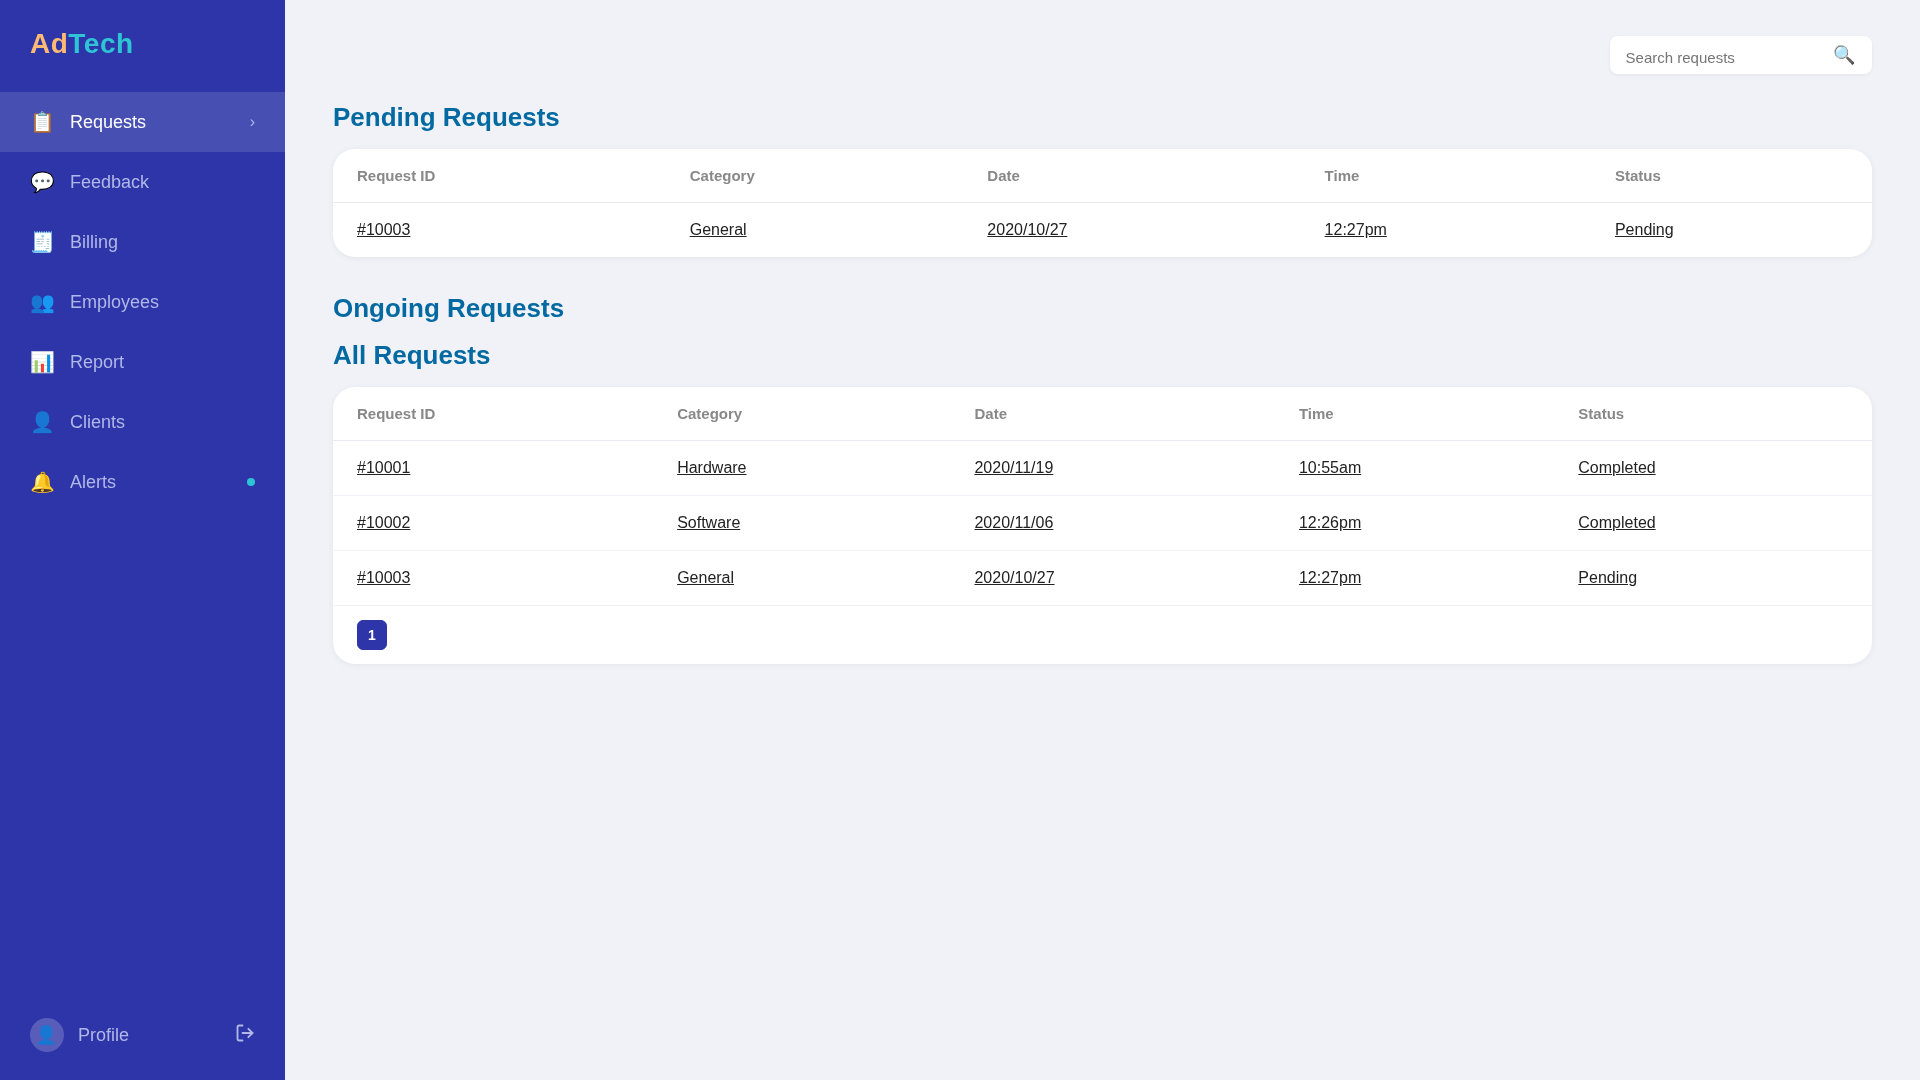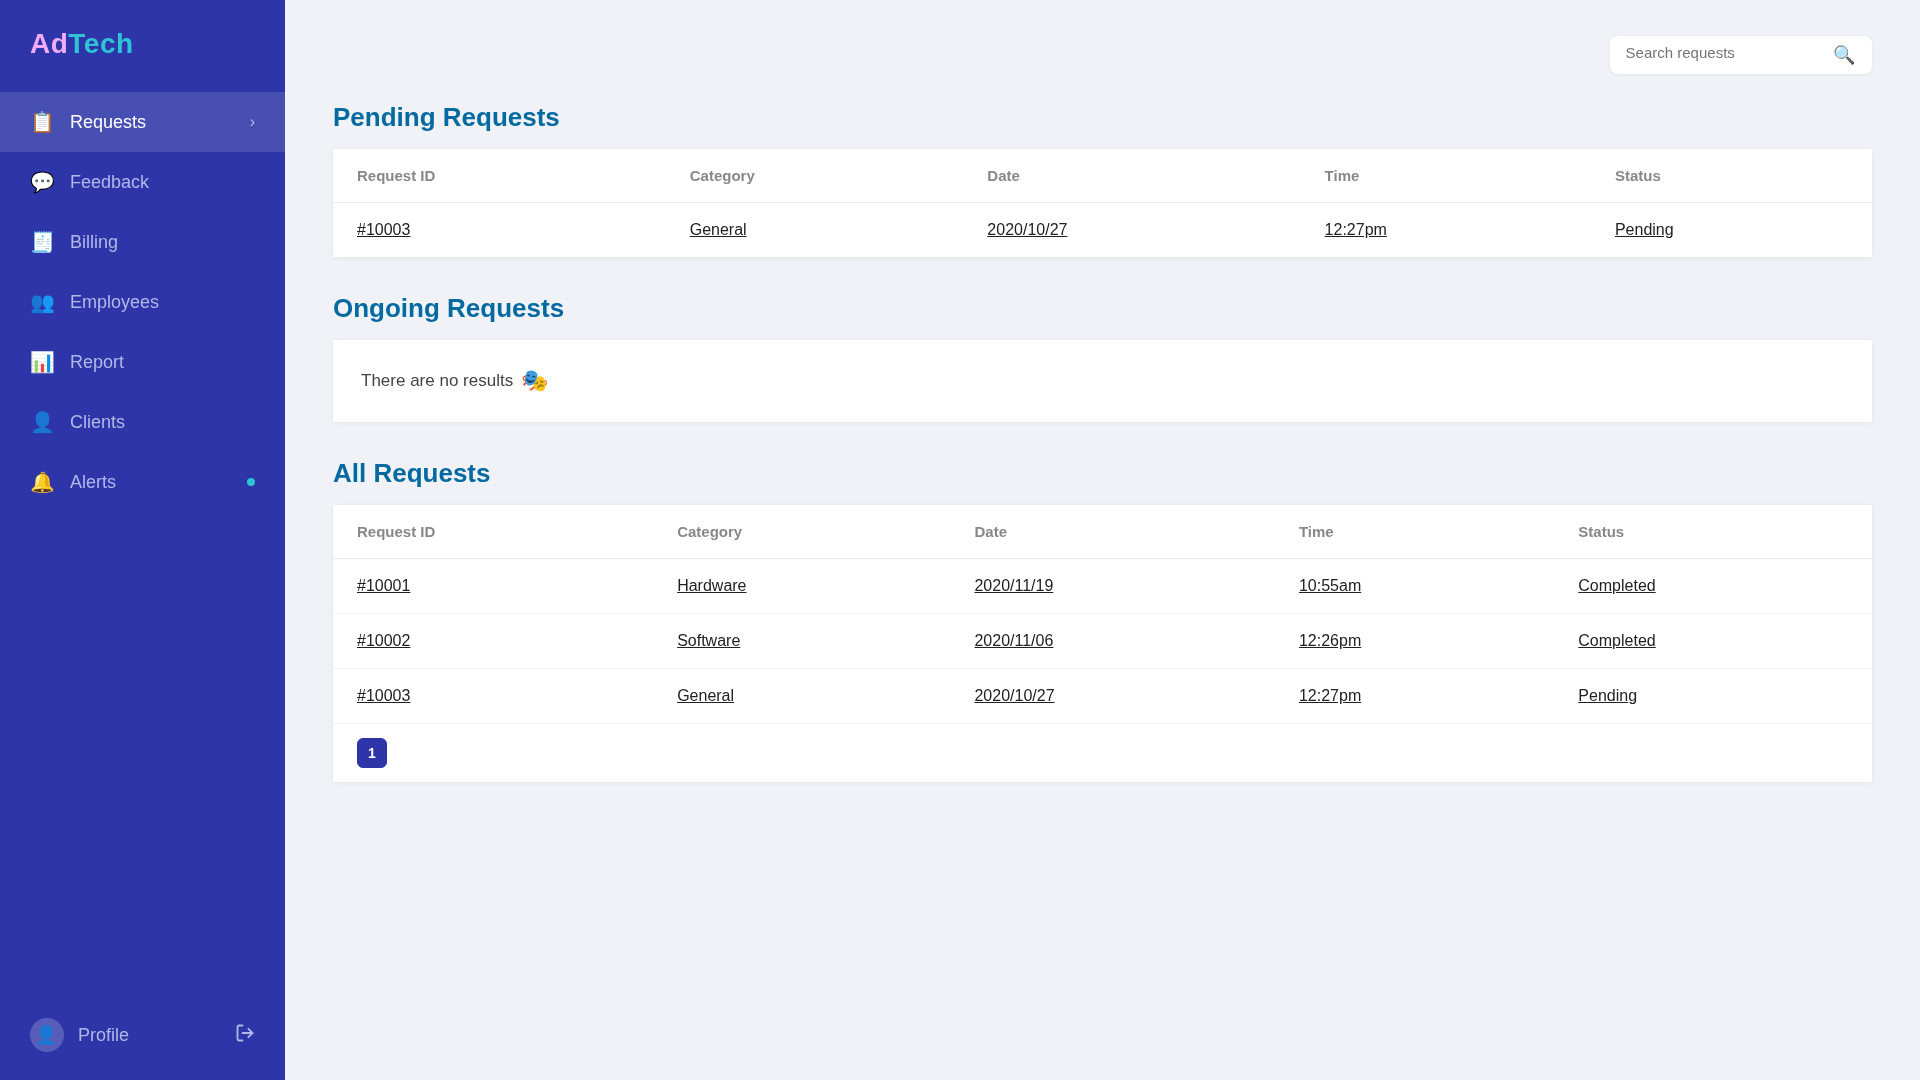--- a/index.html
+++ b/index.html
@@ -15,21 +15,21 @@
       height: 100vh;
       padding: 0;
     }
     #sidebar-logo {
       padding: 28px 30px 32px 30px;
       font-size: 28px;
       font-weight: 700;
       color: #fff;
       letter-spacing: 0.5px;
     }
-    #sidebar-logo span { color: #f0abfc; }
+    #sidebar-logo span { color: #fdba74; }
     .sidebar-nav { flex: 1; display: flex; flex-direction: column; gap: 0; padding: 0 0; }
     .sidebar-item {
       display: flex;
       align-items: center;
       gap: 16px;
       padding: 18px 30px;
       color: #b0b8e8;
       font-size: 18px;
       cursor: pointer;
       border-radius: 0;
@@ -79,21 +79,21 @@
 
     
     .main-header {
       display: flex;
       align-items: center;
       justify-content: flex-end;
       margin-bottom: 28px;
     }
     .search-bar {
       display: flex;
-      align-items: flex-start;
+      align-items: flex-end;
       gap: 8px;
       background: #fff;
       border-radius: 8px;
       padding: 8px 16px;
       min-width: 240px;
       box-shadow: 0 1px 4px rgba(0,0,0,0.06);
     }
     .search-bar input {
       border: none;
       outline: none;
@@ -112,21 +112,21 @@
     
     .section-title {
       font-size: 26px;
       font-weight: 700;
       color: #0369a1;
       margin-bottom: 16px;
     }
 
     .card {
       background: #fff;
-      border-radius: 0;
+      border-radius: 22px;
       margin-bottom: 36px;
       overflow: hidden;
       box-shadow: 0 1px 6px rgba(0,0,0,0.06);
     }
 
     
     table {
       width: 100%;
       border-collapse: collapse;
     }
@@ -268,26 +268,20 @@
       <td>12:27pm</td>
       <td>Pending</td>
     </tr>
           </tbody>
       </table>
     </div>
   </div>
 
   <div>
     <div class="section-title">Ongoing Requests</div>
-    <div class="card">
-      <div class="no-results">
-        <span>There are no results</span>
-        <span class="ghost-emoji">🎭</span>
-      </div>
-    </div>
   </div>
 
   <div>
     <div class="section-title">All Requests</div>
     <div class="card">
       <table>
         <thead>
           <tr>
             <th>Request ID</th>
             <th>Category</th>

